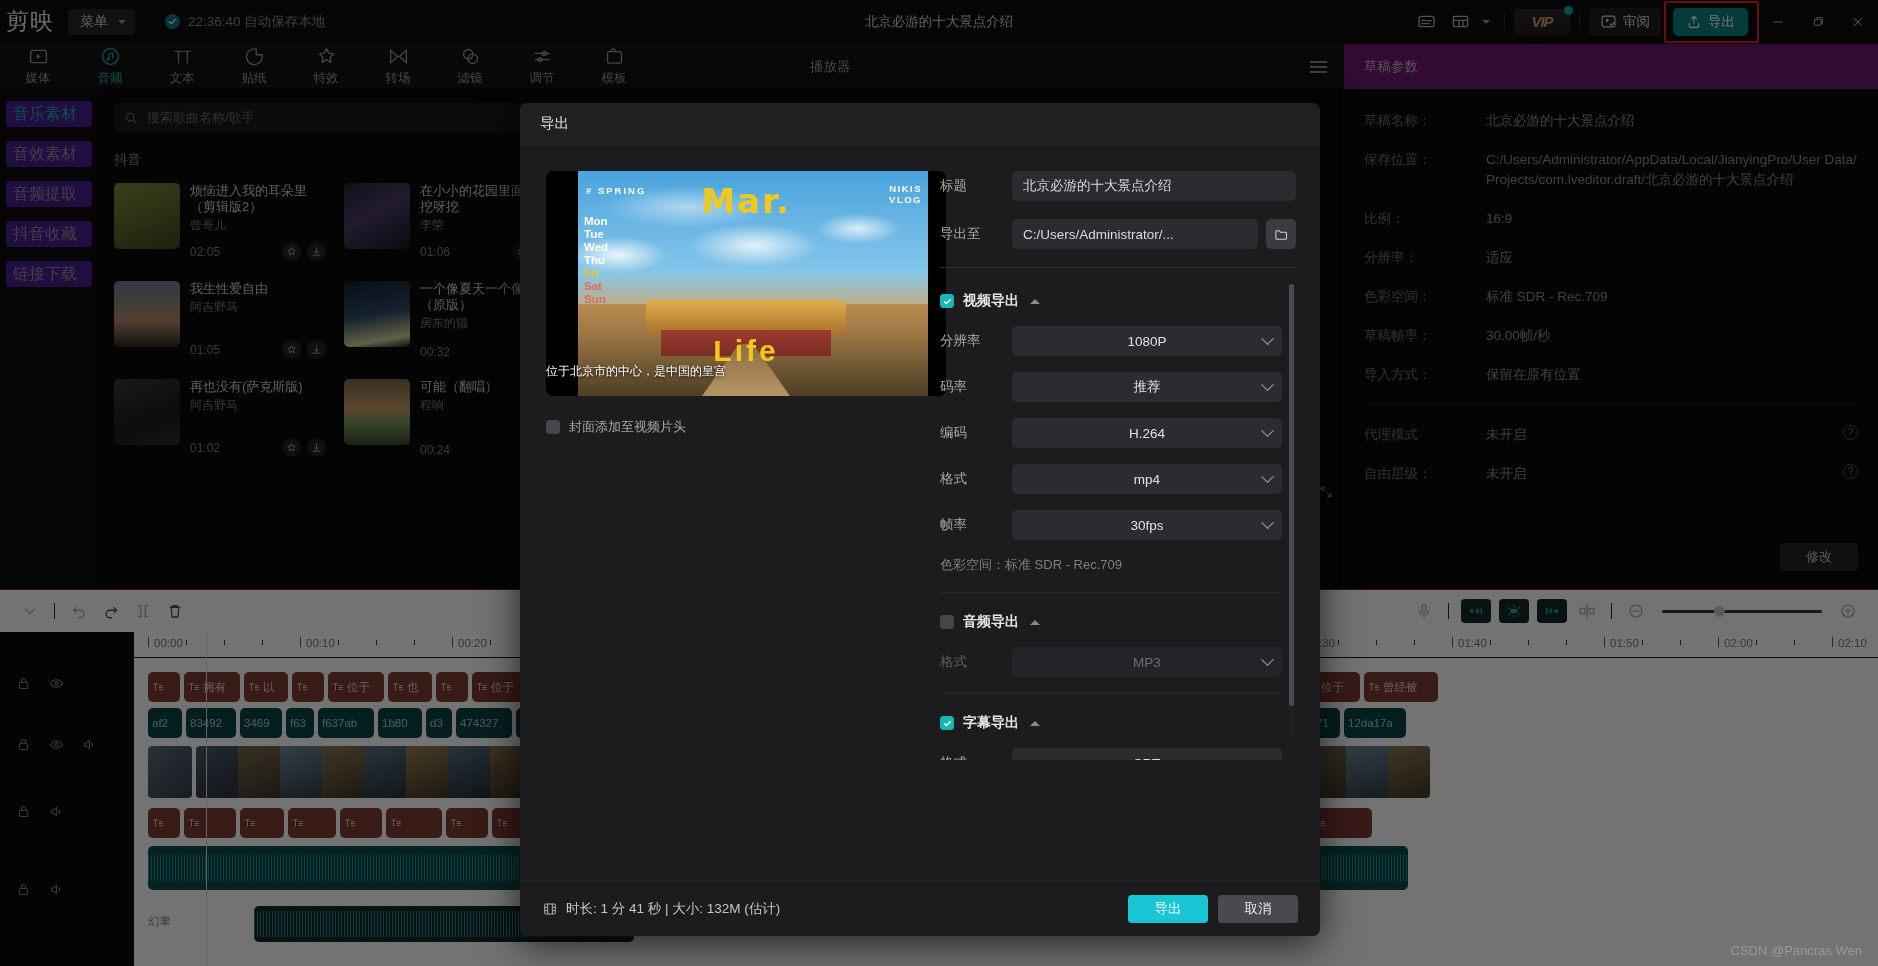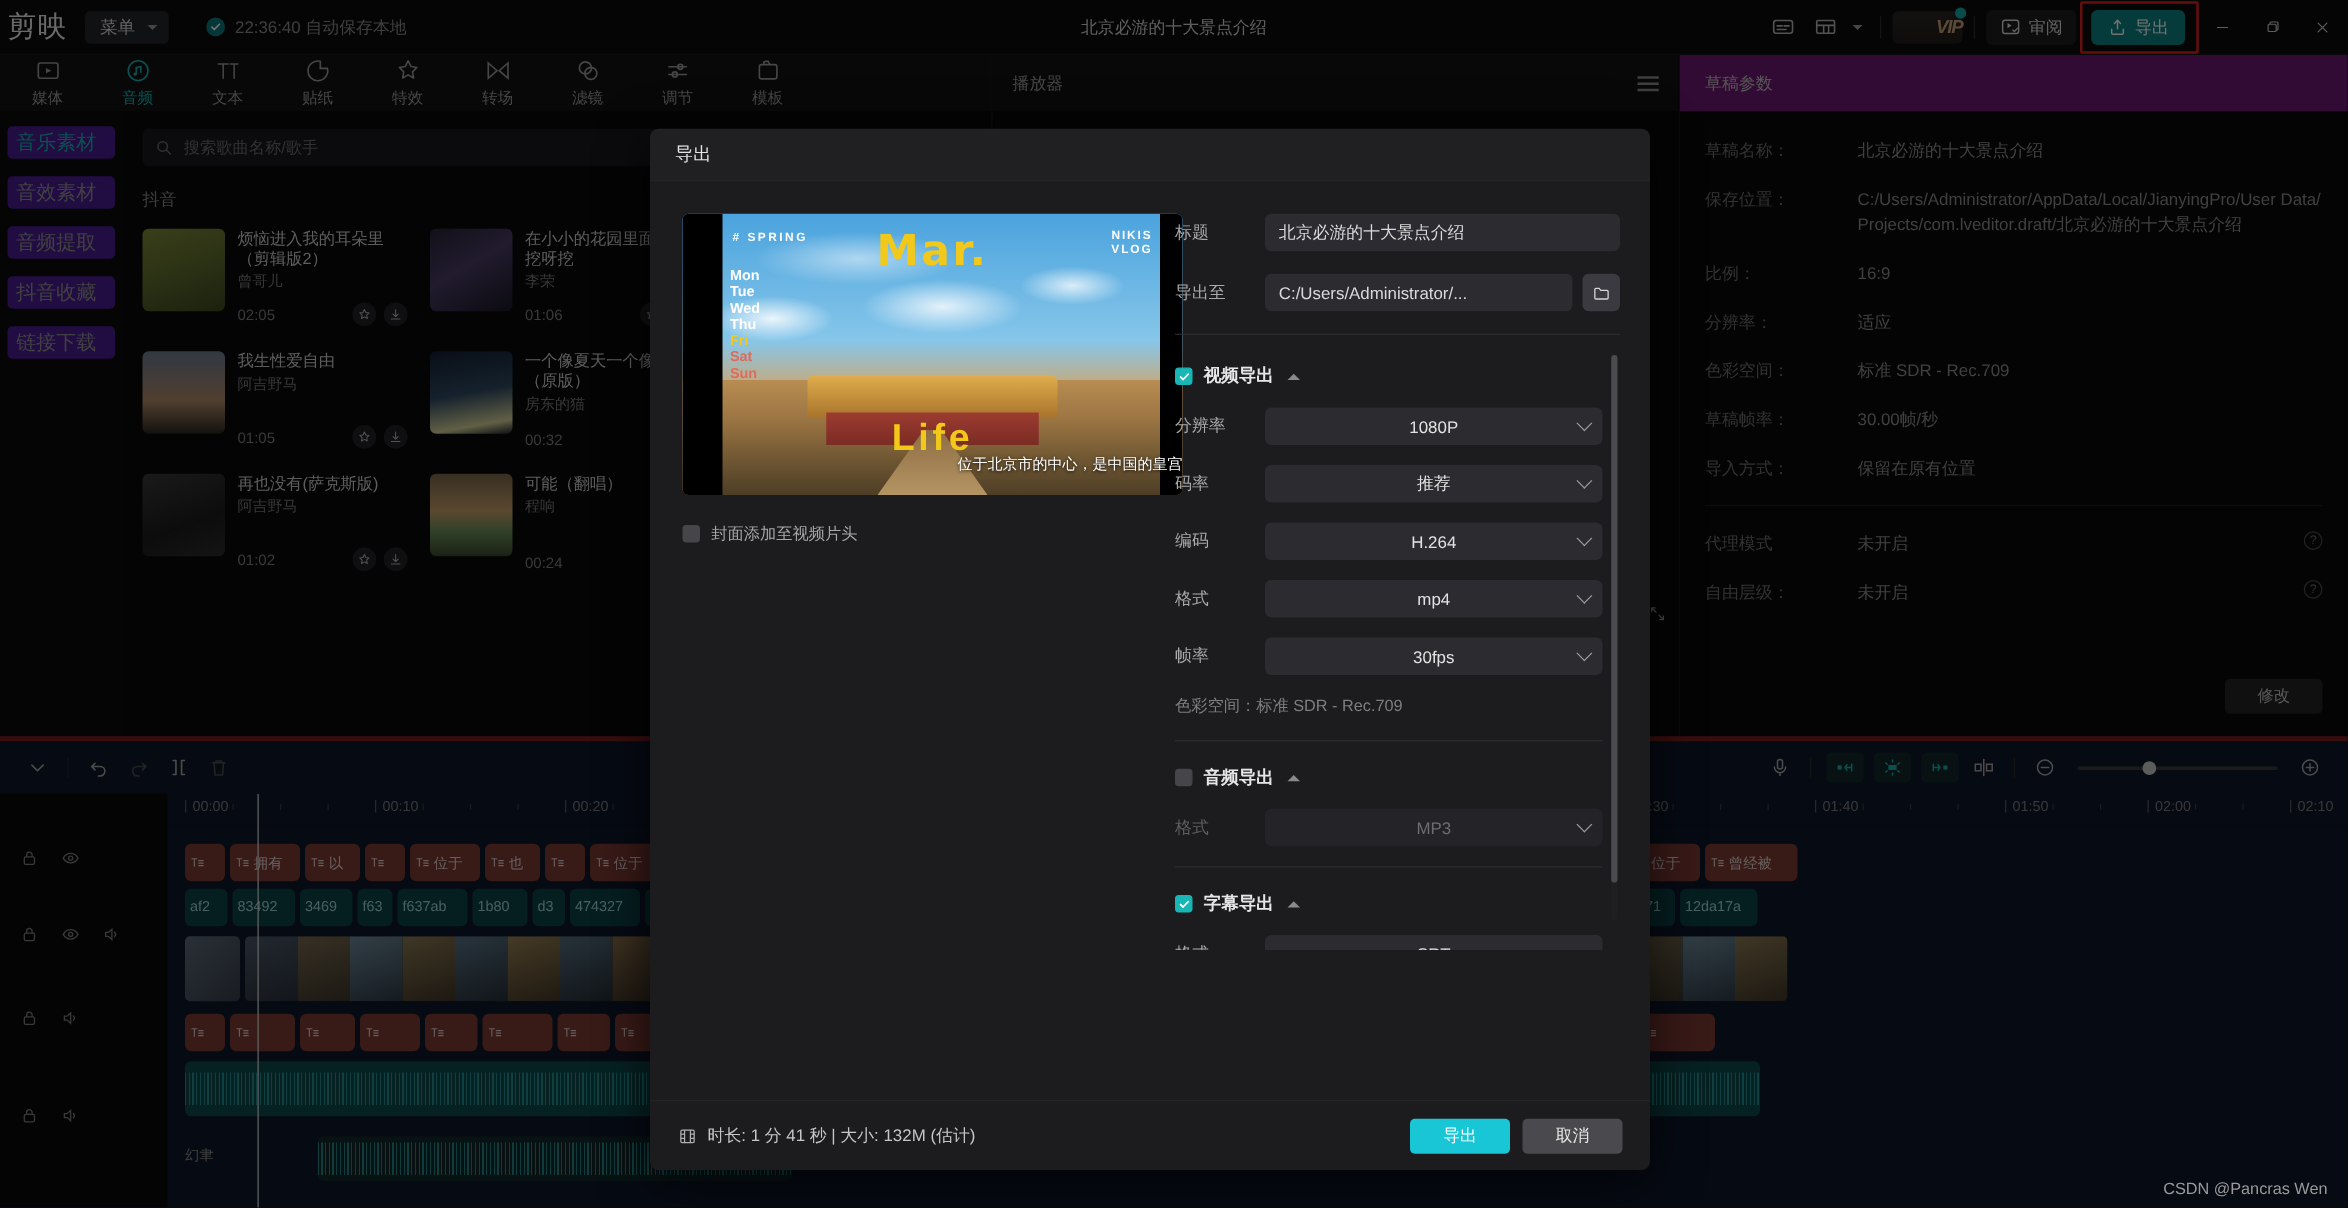--- a/index.html
+++ b/index.html
@@ -32,21 +32,21 @@
     position:absolute; left:50%; transform:translateX(-50%);
     font-size:13.5px; color:#d2d2d2; white-space:nowrap;
   }
   .tb-right { margin-left:auto; display:flex; align-items:center; height:44px; }
   .tb-icon { width:34px;height:30px; display:flex;align-items:center;justify-content:center; cursor:pointer; color:#b9b9b9; }
   .tb-icon svg { width:19px;height:19px; }
   .tb-sep { width:1px; height:18px; background:#2d2d30; margin:0 9px; }
   .vip-badge {
     position:relative; width:56px;height:26px;border-radius:5px;
     background:linear-gradient(180deg,#2b2724,#201d1b);
-    display:flex;align-items:center;justify-content:flex-end;
+    display:flex;align-items:center;justify-content:center;
     font-size:15px; font-weight:bold; font-style:italic;
     color:#c9a27a; letter-spacing:-1px; cursor:pointer;
   }
   .vip-dot { position:absolute; right:-3px; top:-3px; width:9px;height:9px;border-radius:50%; background:#12a8a8; }
   .review-btn {
     height:28px; padding:0 11px; border-radius:5px; background:#1d1e21;
     display:flex; align-items:center; gap:6px; font-size:13.5px; color:#dcdcdc; cursor:pointer;
   }
   .review-btn svg { width:17px;height:17px; }
   .export-wrap { position:relative; margin-left:12px; margin-right:10px; }
@@ -135,21 +135,21 @@
   .pdiv { height:1px; background:#1c1c1f; margin:4px 0 20px 0; }
   .prow.tip .pv { flex:1; }
   .qmark { width:15px;height:15px;border-radius:50%;border:1px solid #4d4d4d;color:#6a6a6a;font-size:10px;display:flex;align-items:center;justify-content:center;flex:none;cursor:pointer; }
   .modify-btn {
     position:absolute; right:20px; bottom:18px; width:78px; height:28px;
     border-radius:4px; background:#242427; color:#c2c2c2; font-size:13px;
     display:flex; align-items:center; justify-content:center; cursor:pointer;
   }
 
   
-  .timeline { position:absolute; left:0; right:0; bottom:0; height:377px; background:#0f172a; border-top:4px solid #7f1d1d; }
+  .timeline { position:absolute; left:0; right:0; bottom:0; height:377px; background:#ffffff; border-top:1px solid #7f1d1d; }
   .tl-toolbar { height:42px; display:flex; align-items:center; padding:0 14px; }
   .tl-ic { width:32px;height:28px;display:flex;align-items:center;justify-content:center;color:#a8a8a8;cursor:pointer; }
   .tl-ic svg { width:18px;height:18px; }
   .tl-ic.dim { color:#4e4e4e; }
   .tl-sep { width:1px;height:16px;background:#2a2a2d;margin:0 8px; }
   .tl-right { margin-left:auto; display:flex; align-items:center; }
   .tealbox { width:30px;height:24px;border-radius:4px;background:#12282b;display:flex;align-items:center;justify-content:center;margin:0 4px;cursor:pointer; }
   .tealbox svg { width:16px;height:16px; }
   .zoom-slider { width:160px; height:3px; background:#3a3a3d; border-radius:2px; position:relative; margin:0 10px; cursor:pointer; }
   .zoom-knob { position:absolute; left:52px; top:-4px; width:11px;height:11px;border-radius:50%;background:#cdcdcd; }
@@ -214,21 +214,21 @@
      background:linear-gradient(180deg,#9d3b30,#7a2c24); }
   .pv-path { position:absolute; left:50%; transform:translateX(-50%); bottom:0; width:88px; height:52px;
      background:linear-gradient(180deg,#8d6e44,#b59463); clip-path:polygon(42% 0,58% 0,100% 100%,0 100%); }
   .pv-spring { position:absolute; left:40px; top:14px; font-size:9.5px; font-weight:bold; letter-spacing:2px; color:#fff; }
   .pv-mar { position:absolute; left:50%; transform:translateX(-50%); top:10px; font-size:34px; font-weight:bold;
             color:#f2c91a; letter-spacing:2px; font-family:"DejaVu Sans",sans-serif; }
   .pv-nikis { position:absolute; right:24px; top:12px; font-size:9.5px; font-weight:bold; letter-spacing:1.5px; color:#fff; text-align:right; line-height:11px; }
   .pv-days { position:absolute; left:38px; top:44px; font-size:11.5px; font-weight:bold; line-height:13px; color:#fff; }
   .pv-days .c1{color:#f2c91a;} .pv-days .c2{color:#e06b5a;}
   .pv-life { position:absolute; left:50%; transform:translateX(-50%); bottom:28px; font-size:30px; font-weight:bold; color:#f2c91a; letter-spacing:3px; }
-  .pv-sub { position:absolute; left:0; right:0; bottom:16px; text-align:right; font-size:12px; color:#fff; text-shadow:0 1px 3px rgba(0,0,0,.9); }
+  .pv-sub { position:absolute; left:0; right:0; bottom:16px; text-align:left; font-size:12px; color:#fff; text-shadow:0 1px 3px rgba(0,0,0,.9); }
   .cover-opt { margin-top:22px; display:flex; align-items:center; gap:9px; font-size:13px; color:#a7a7a7; cursor:pointer; }
   .cb { width:14px;height:14px;border-radius:3px;border:1px solid #5b5b5e;background:#2b2b2f;flex:none; }
   .cb.on { background:#19b6b6; border-color:#19b6b6; display:flex;align-items:center;justify-content:center; }
   .cb.on svg { width:9px;height:9px; }
   .cb.off-fill { background:#46464a; border-color:#46464a; }
 
   .dlg-right { flex:1; position:relative; padding:26px 24px 0 0; }
   .frow { display:flex; align-items:center; margin-bottom:18px; }
   .flabel { width:72px; flex:none; font-size:13.5px; color:#a9a9a9; }
   .finput { flex:1; height:30px; border-radius:5px; background:#2b2b30; display:flex; align-items:center;

